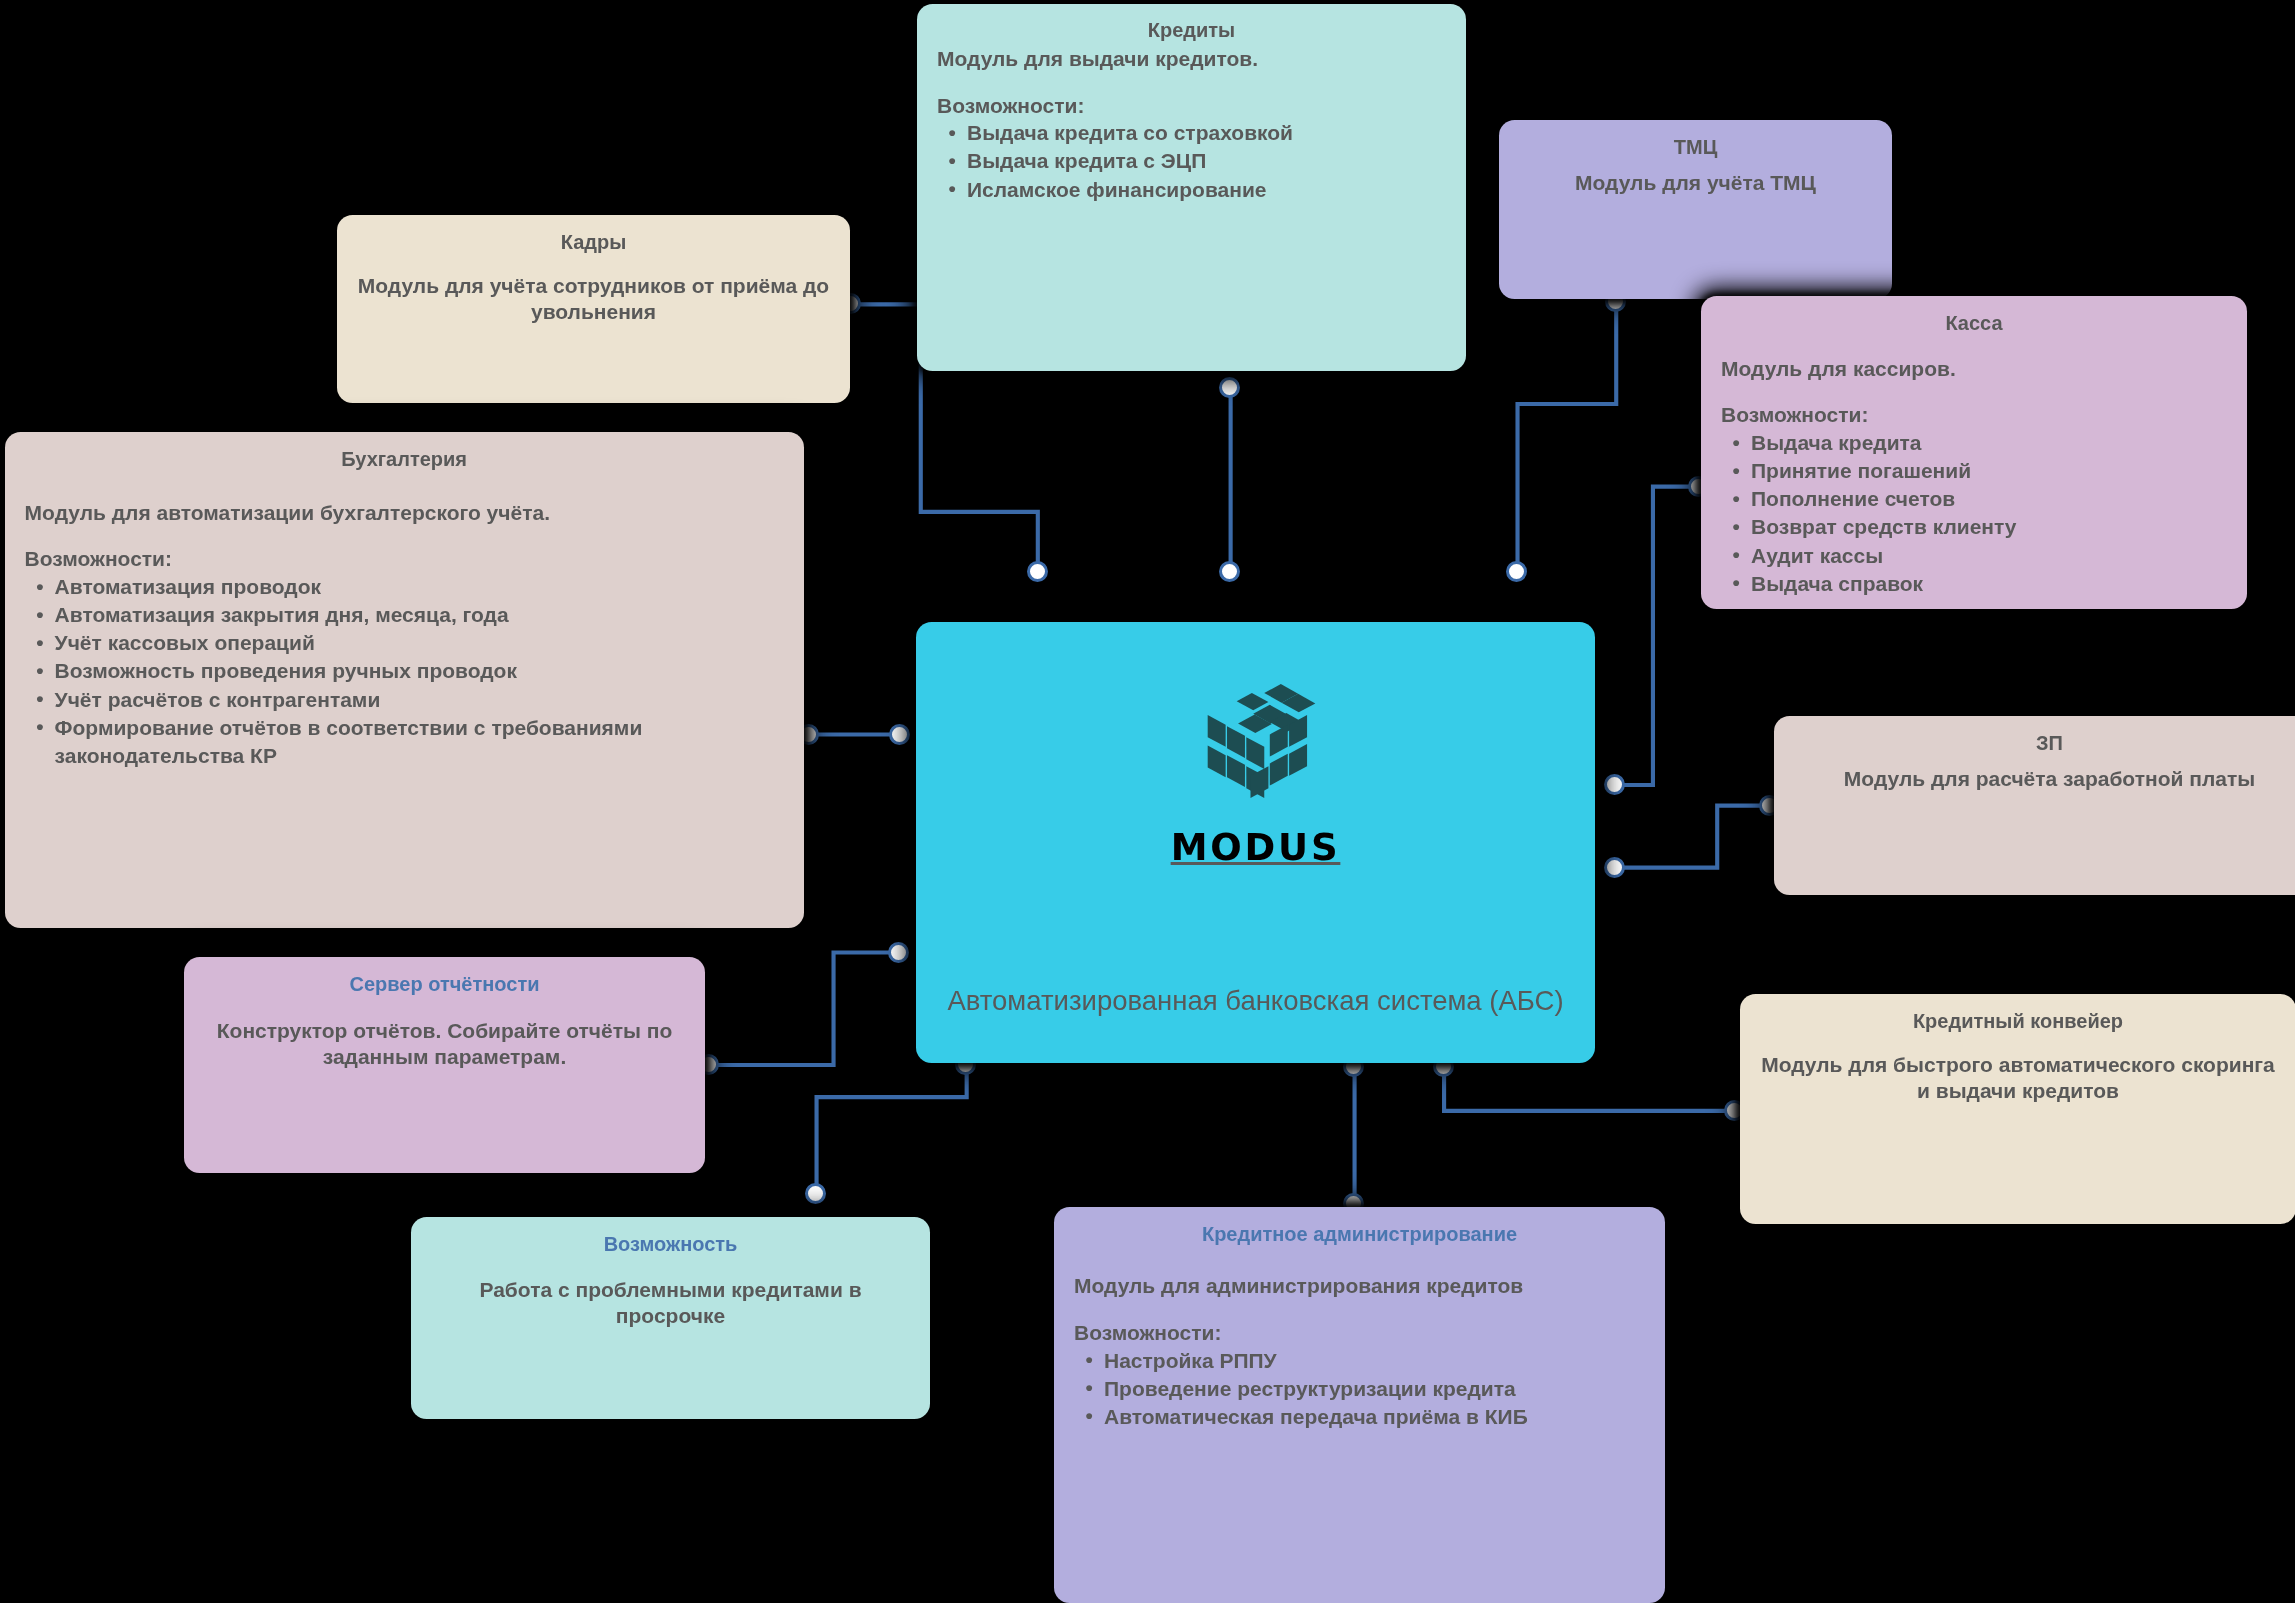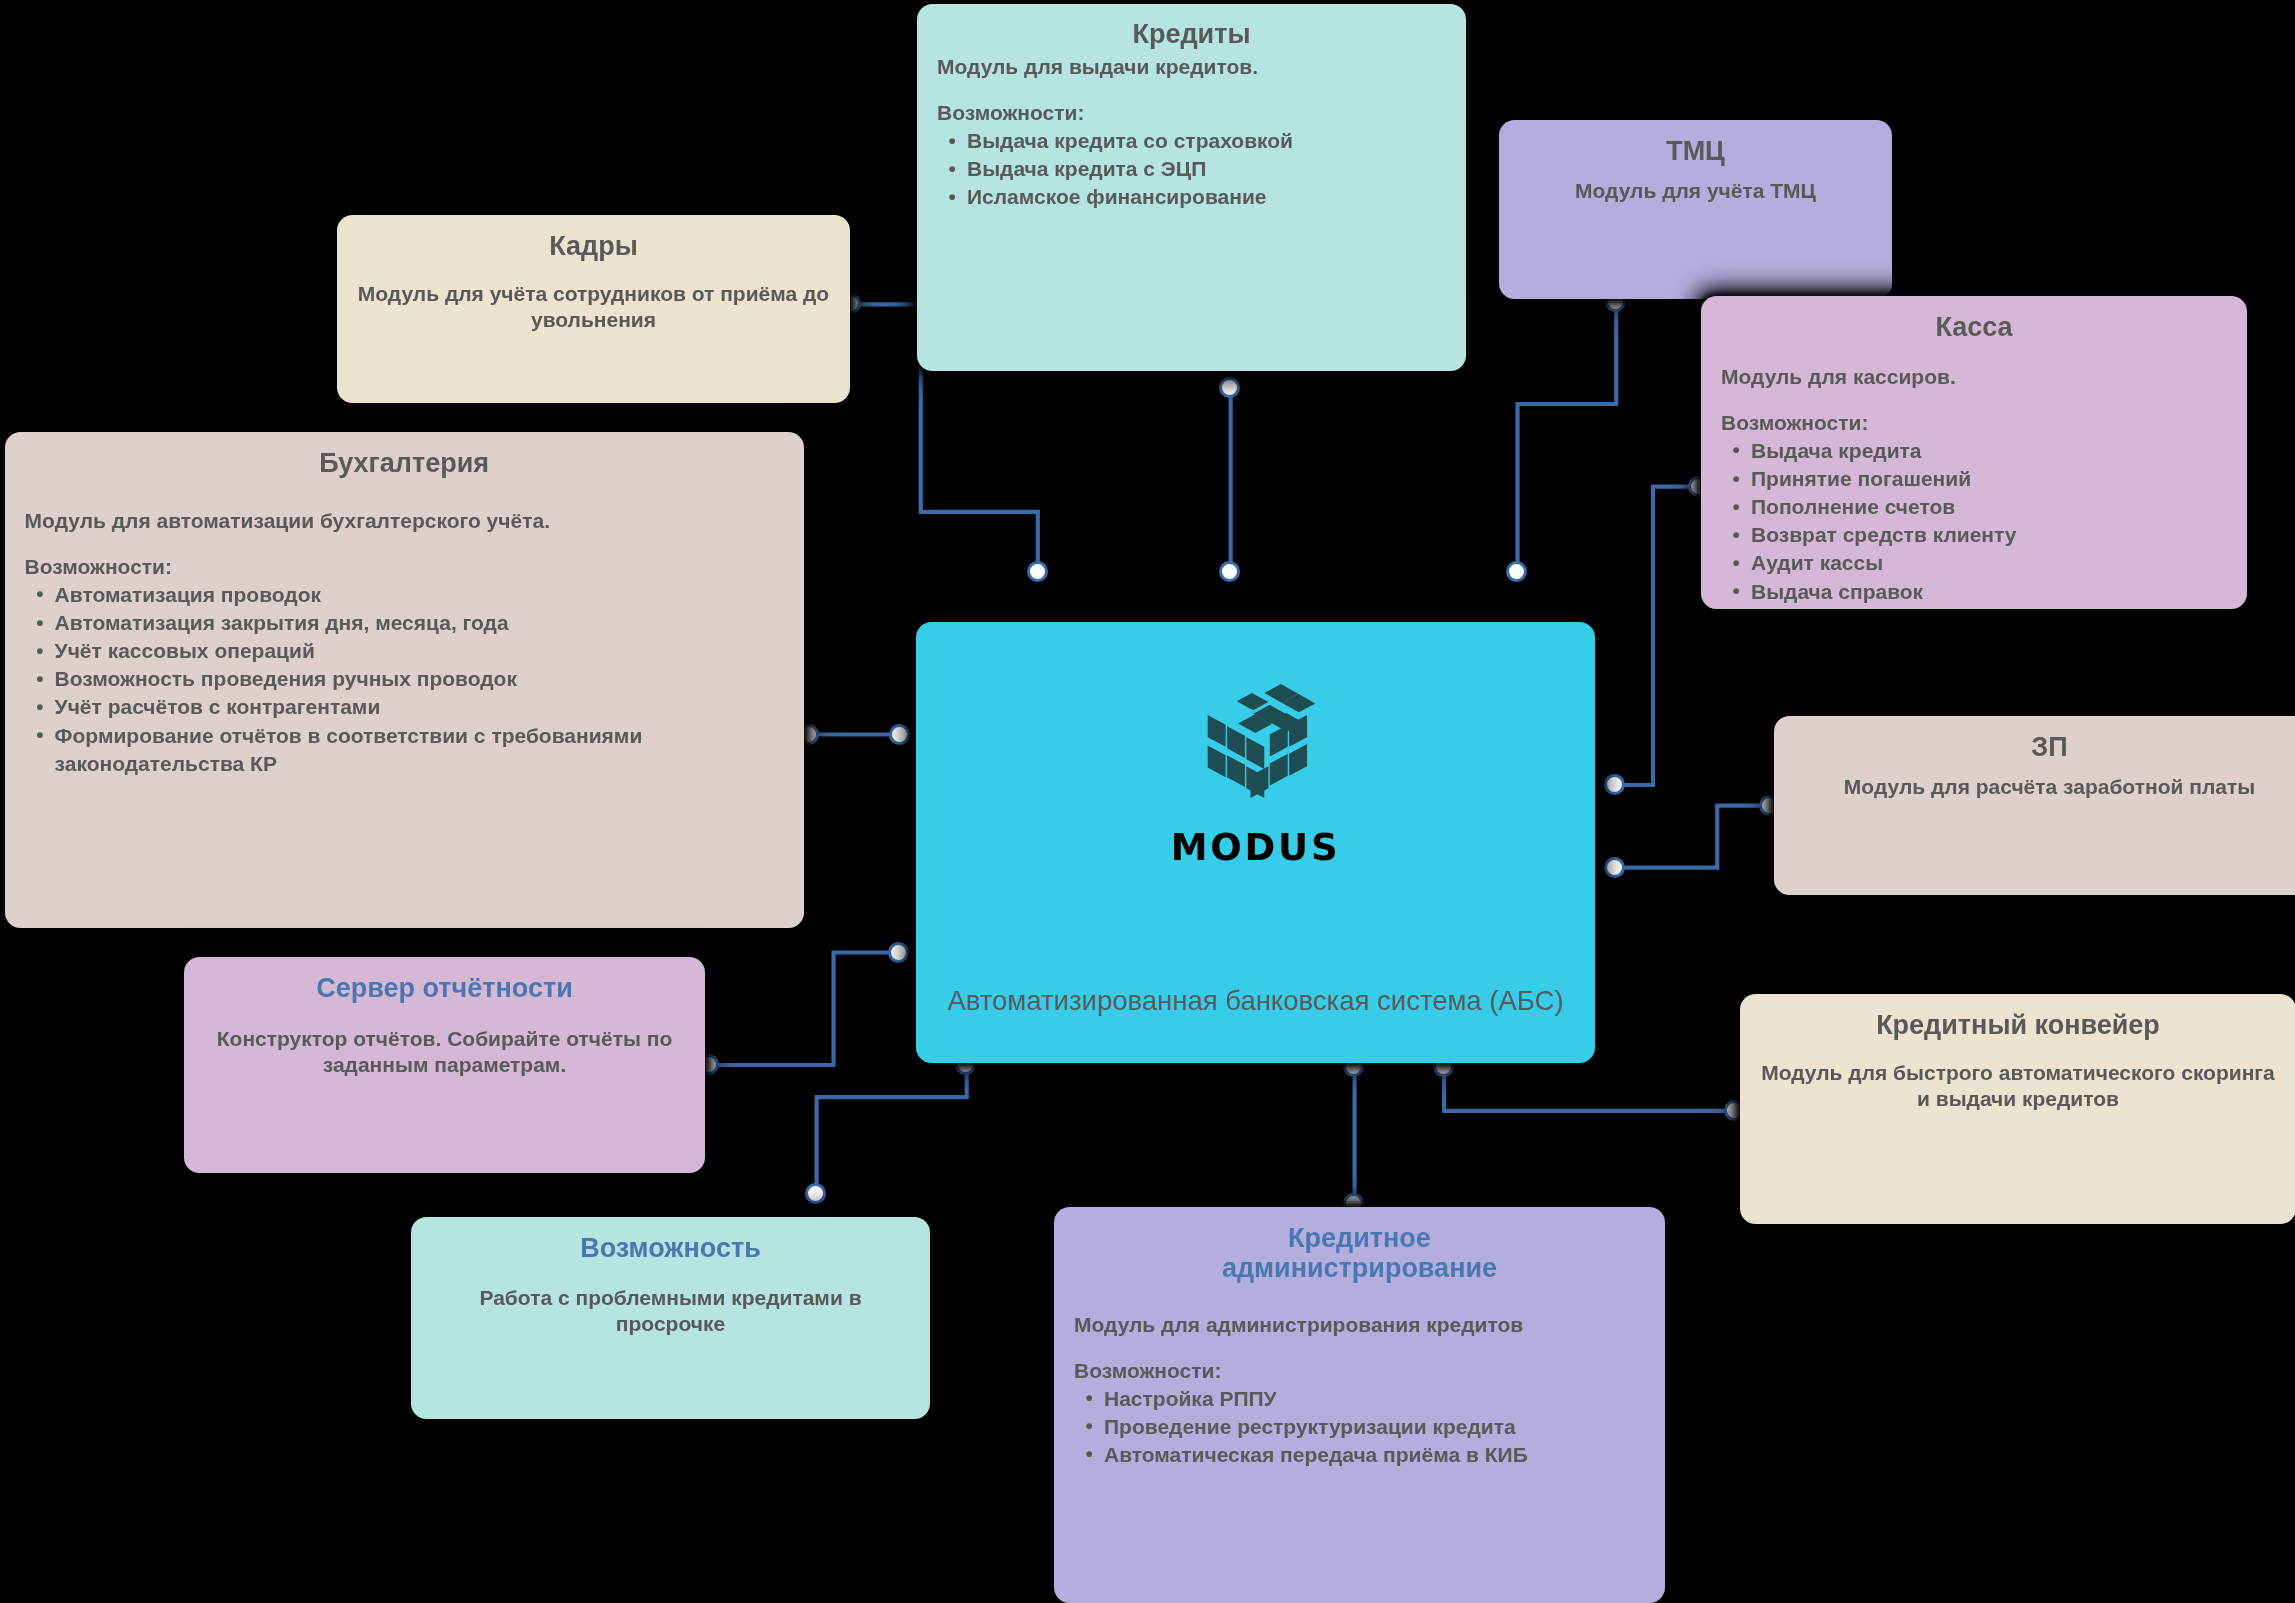--- a/index.html
+++ b/index.html
@@ -12,21 +12,21 @@
   }
   .node{
     position:absolute;
     box-sizing:border-box;
     border-radius:15.6px;
     box-shadow:0 0 21px 8.3px rgba(0,0,0,0.95), 0 0 6.4px 2.8px rgba(0,0,0,0.9);
     padding:15.6px 20px;
     color:#595959;
   }
   .node .title{
-    font-size:27px;
+    font-size:20px;
     font-weight:bold;
     text-align:center;
     line-height:1.12;
     color:#595959;
     margin:0 0 4.6px 0;
   }
   .node .title.blue{ color:#4a77b0; }
   .node .desc{
     font-size:21px;
     font-weight:bold;
@@ -69,21 +69,21 @@
   #n-server { left:184px;  top:957px; width:521px; height:216px;  background:#d5b8d6; }
   #n-konv   { left:1740px; top:994px; width:556px; height:230px;  background:#ece3d1; }
   #n-koll   { left:411px;  top:1217px; width:519px; height:202px;  background:#b6e4e1; }
   #n-kredadm{ left:1054px; top:1207px; width:611px; height:396px;  background:#b3aede; }
 
   #n-hub{ padding:27.5px 23px; display:flex; flex-direction:column; align-items:center; justify-content:space-between; }
   #n-hub .hub-title{
     font-size:27.5px;font-weight:normal;text-align:center;line-height:1.2;
     color:#595959;width:100%;margin-bottom:18.4px;
   }
-  .logo-wrap{ margin-top:32px; display:flex; flex-direction:column; align-items:center; }
+  .logo-wrap{ margin-top:32px; display:flex; flex-direction:column; align-items:center;text-decoration:underline; }
   .logo-word{
     font-size:37px;font-weight:bold;letter-spacing:2.8px;color:#000;
     margin-top:6.4px;font-family:"DejaVu Sans", sans-serif;
   }
 
   
   #wires{ position:absolute; left:0; top:0; width:2335px; height:1603px; pointer-events:none; }
   .dot{
     position:absolute;
     width:21px;height:21px;

